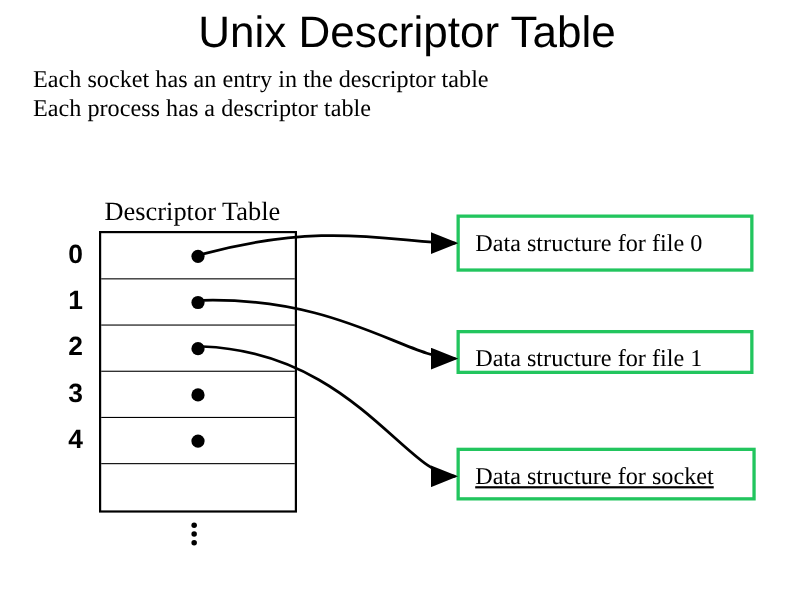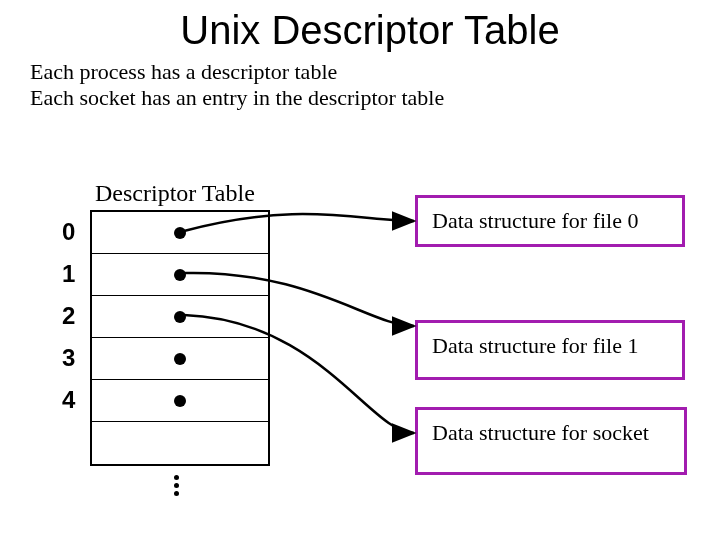--- a/index.html
+++ b/index.html
@@ -66,44 +66,44 @@
     position: absolute;
     left: 174px;
     top: 472px;
     font-size: 12px;
     line-height: 6px;
     letter-spacing: 0;
   }
   .vdots span { display:block; width:5px; height:5px; background:#000; border-radius:50%; margin:3px 0;}
   .box {
     position: absolute;
-    border: 3px solid #a21caf;
+    border: 3px solid #22c55e;
     background: #fff;
     font-size: 22px;
     padding: 10px 14px;
     white-space: nowrap;
   }
   .box0 { left: 415px; top: 195px; width: 270px; height: 52px; }
-  .box1 { left: 415px; top: 300px; width: 270px; height: 60px; margin-top: 20px; }
-  .box2 { left: 415px; top: 407px; width: 272px; height: 68px; }
+  .box1 { left: 415px; top: 300px; width: 270px; height: 40px; }
+  .box2 { left: 415px; top: 407px; width: 272px; height: 48px; text-decoration: underline; }
   svg.arrows {
     position: absolute;
     left: 0; top: 0;
     width: 720px; height: 540px;
     pointer-events: none;
   }
 </style>
 </head>
 <body>
 
 <div class="title">Unix Descriptor Table</div>
 
 <div class="subtext">
+  <div>Each socket has an entry in the descriptor table</div>
   <div>Each process has a descriptor table</div>
-  <div>Each socket has an entry in the descriptor table</div>
 </div>
 
 <div class="table-label">Descriptor Table</div>
 
 <div class="dtable">
   <div class="row">
     <div class="rownum">0</div>
     <div class="pointer-dot"></div>
   </div>
   <div class="row">

